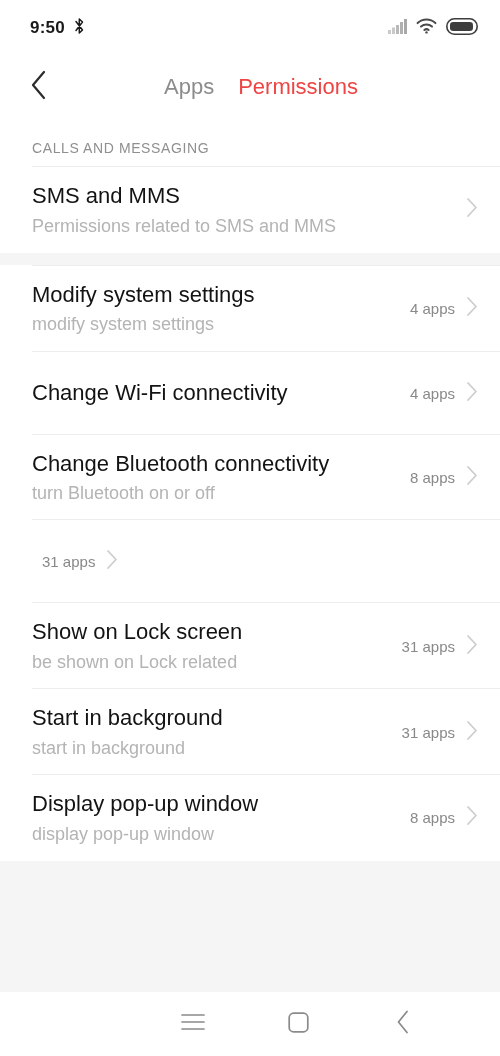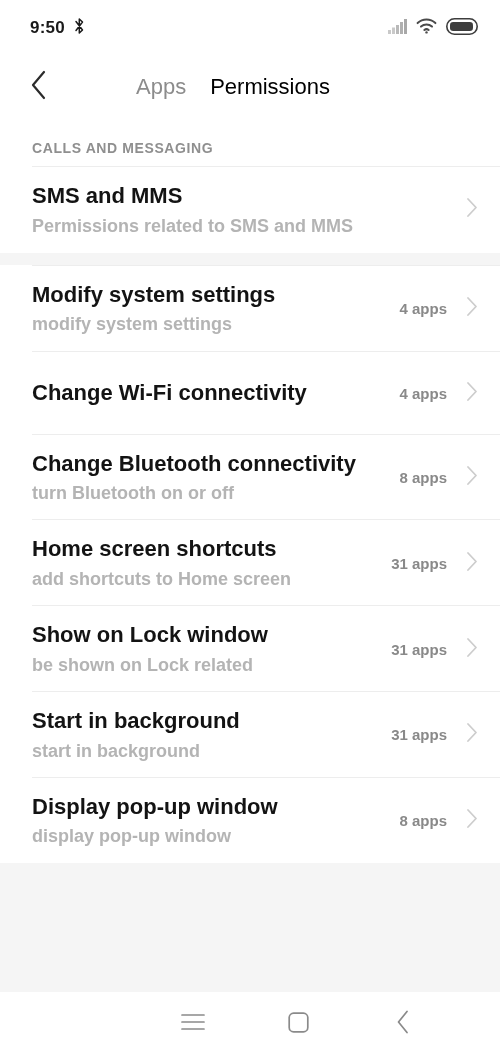--- a/index.html
+++ b/index.html
@@ -69,38 +69,37 @@
     height: 34px;
     display: flex;
     align-items: center;
     justify-content: flex-start;
     cursor: pointer;
   }
   .tabs {
     display: flex;
     align-items: baseline;
     gap: 24px;
-    margin-left: 76px;
+    margin-left: 104px;
   }
   .tab {
     font-size: 22px;
     cursor: pointer;
     white-space: nowrap;
   }
   .tab-inactive { color: #8c8c8c; }
-  .tab-active   { color: #000000; }
+  .tab-active   { color: #ef4444; }
 
   
   .content {
     flex: 1 1 auto;
     background: #f5f5f5;
     overflow: hidden;
     display: flex;
     flex-direction: column;
-    font-weight: bold;
   }
 
   .section {
     background: #ffffff;
   }
   .section + .section { margin-top: 12px; }
 
   .section-header {
     padding: 22px 30px 10px 32px;
     font-size: 14px;
@@ -136,21 +135,21 @@
   .item-sub {
     font-size: 18px;
     color: #b4b4b4;
     line-height: 1.45;
     margin-top: 2px;
     white-space: nowrap;
   }
   .item-right {
     display: flex;
     align-items: center;
-    gap: 19px;
+    gap: 11px;
     flex: 0 0 auto;
     padding-left: 10px;
   }
   .item-count {
     font-size: 15px;
     color: #898989;
     white-space: nowrap;
   }
   .chev {
     display: block;
@@ -313,38 +312,34 @@
           <span class="chev">
             <svg width="12" height="21" viewBox="0 0 12 21">
                 <path d="M2 2 L10 10.5 L2 19" fill="none" stroke="#cdcdcd" stroke-width="1.8" stroke-linecap="round" stroke-linejoin="round"></path>
               </svg>
           </span>
         </div>
         <div class="row-rule"></div>
       </div>
 
       <div class="list-item">
-        <div class="item-text">
-          <div class="item-title">Home screen shortcuts</div>
-          <div class="item-sub">add shortcuts to Home screen</div>
-        </div>
         <div class="item-right">
           <span class="item-count">31 apps</span>
           <span class="chev">
             <svg width="12" height="21" viewBox="0 0 12 21">
                 <path d="M2 2 L10 10.5 L2 19" fill="none" stroke="#cdcdcd" stroke-width="1.8" stroke-linecap="round" stroke-linejoin="round"></path>
               </svg>
           </span>
         </div>
         <div class="row-rule"></div>
       </div>
 
       <div class="list-item">
         <div class="item-text">
-          <div class="item-title">Show on Lock window</div>
+          <div class="item-title">Show on Lock screen</div>
           <div class="item-sub">be shown on Lock related</div>
         </div>
         <div class="item-right">
           <span class="item-count">31 apps</span>
           <span class="chev">
             <svg width="12" height="21" viewBox="0 0 12 21">
                 <path d="M2 2 L10 10.5 L2 19" fill="none" stroke="#cdcdcd" stroke-width="1.8" stroke-linecap="round" stroke-linejoin="round"></path>
               </svg>
           </span>
         </div>

